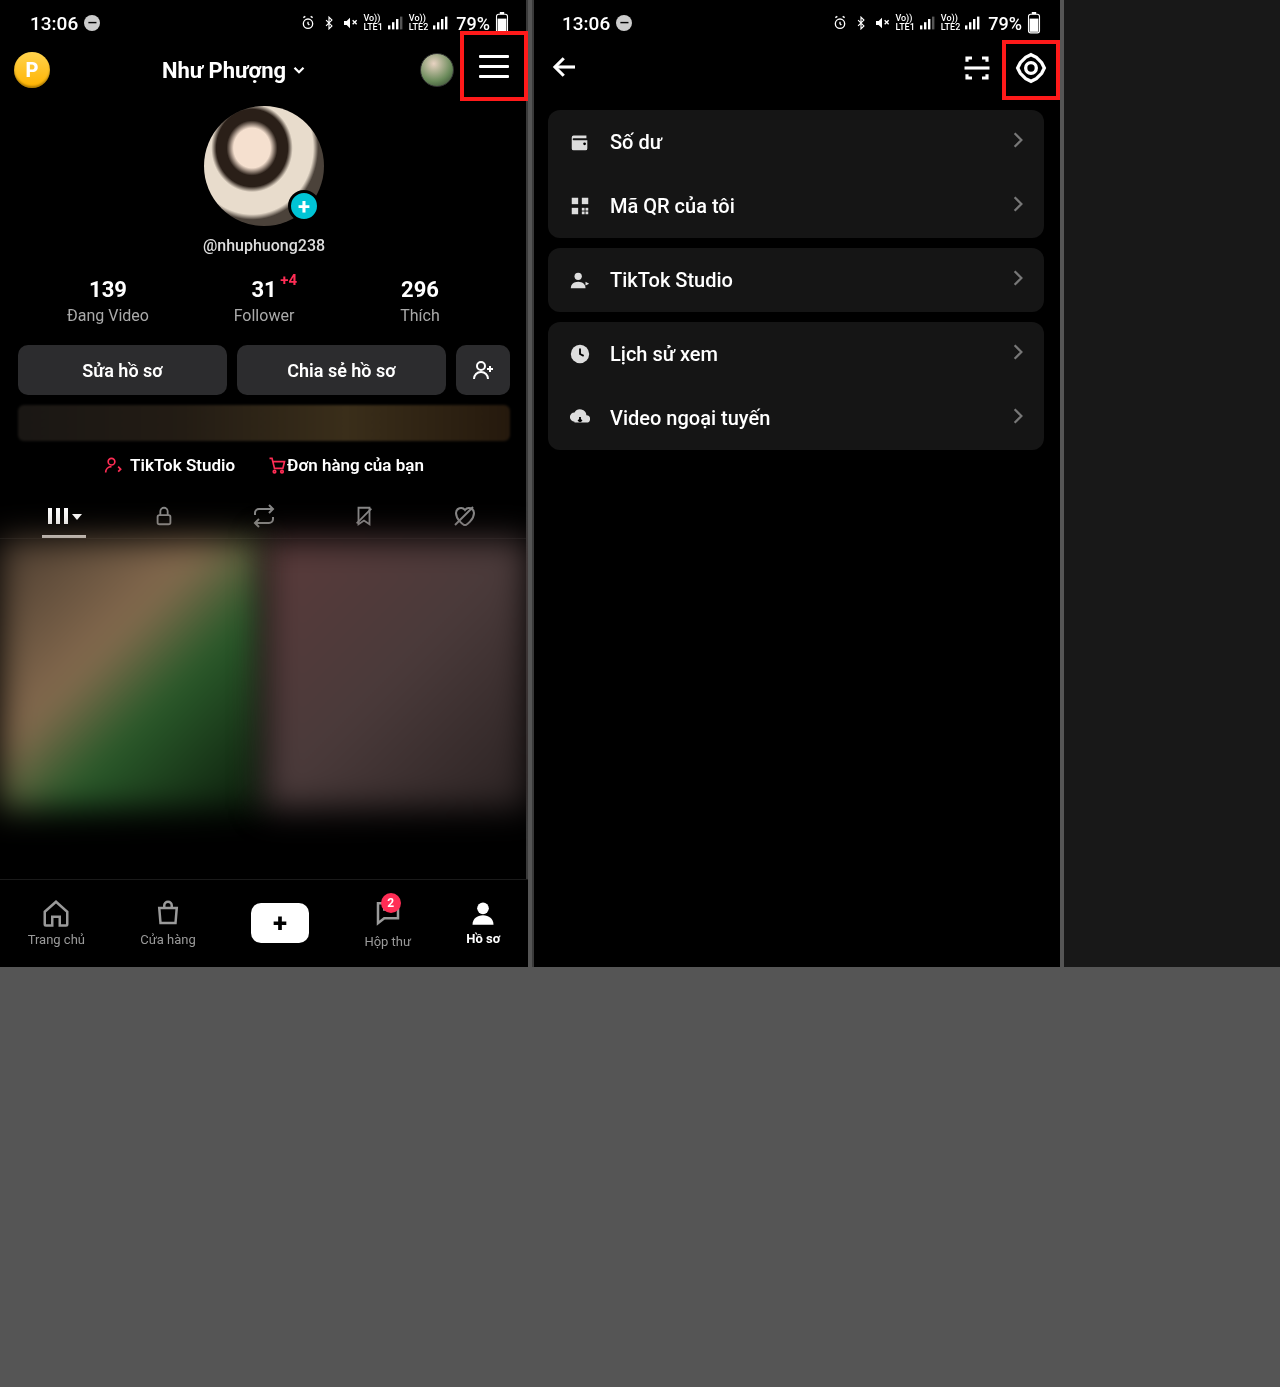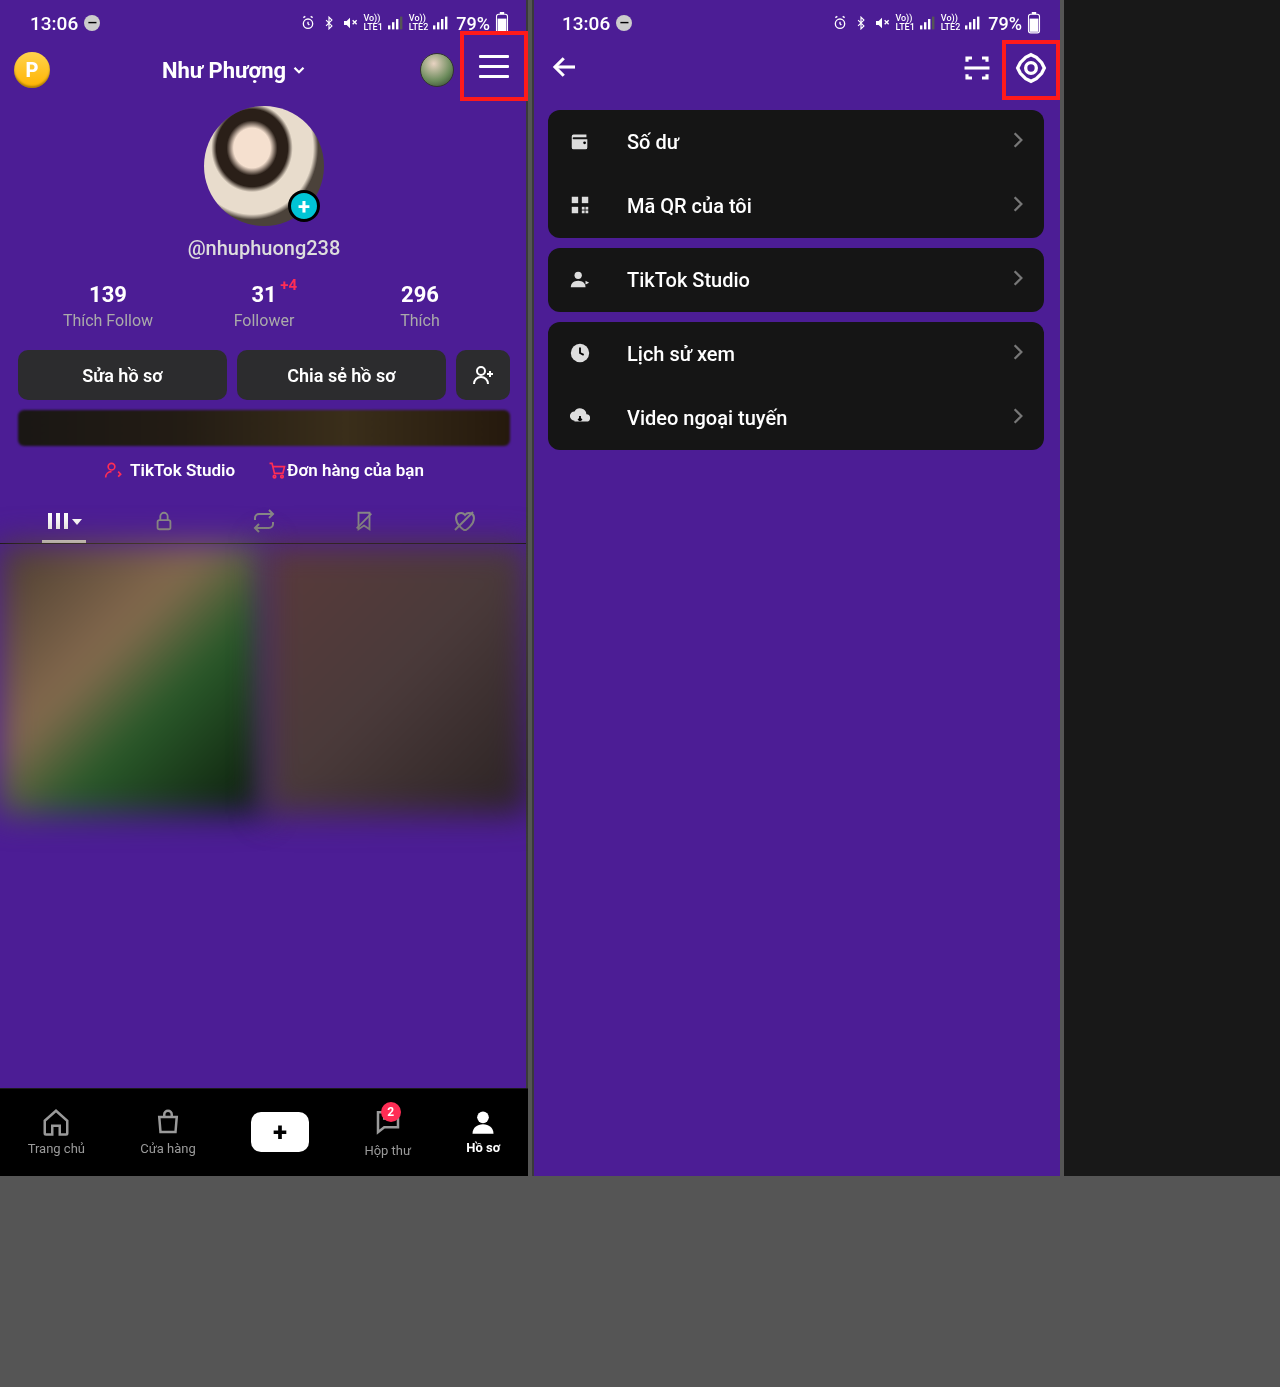--- a/index.html
+++ b/index.html
@@ -11,22 +11,22 @@
     width: 1280px;
   }
   .wrap {
     display: flex;
     gap: 4px;
     padding: 0;
   }
   .phone {
     position: relative;
     width: 528px;
-    height: 1176px;
-    background: #4c1d95;
+    height: 967px;
+    background: #000000;
     overflow: hidden;
   }
   .phone.right { width: 528px; }
 
   
   .status-bar {
     display: flex;
     justify-content: space-between;
     align-items: center;
     padding: 8px 18px 2px 30px;
@@ -81,21 +81,21 @@
     position:relative;
   }
   .plus-badge {
     position:absolute; right:4px; bottom:4px;
     width:32px; height:32px; border-radius:50%;
     background:#00c4d6;
     border:3px solid #000;
     display:flex; align-items:center; justify-content:center;
     color:#fff; font-size:22px; font-weight:700;
   }
-  .username { margin-top:10px; font-size:20px; color:#ddd; font-weight:500; }
+  .username { margin-top:10px; font-size:16px; color:#ddd; font-weight:500; }
 
   
   .stats { display:flex; justify-content:center; margin-top:22px; gap:6px; }
   .stat { width:150px; text-align:center; position:relative; }
   .stat .num { font-size:22px; font-weight:700; }
   .stat .lbl { font-size:16px; color:#aaa; margin-top:4px; }
   .plus4 { position:absolute; top:-6px; right:42px; color:#ff2d55; font-size:15px; font-weight:700; }
 
   
   .actions { display:flex; gap:10px; justify-content:center; margin-top:20px; padding:0 18px; }
@@ -185,21 +185,21 @@
   }
   .qr-scan { margin-right:10px; }
 
   .menu-group { background:#151515; border-radius:12px; margin:10px 16px 0 16px; overflow:hidden; }
   .menu-item {
     display:flex; align-items:center; justify-content:space-between;
     padding:20px 20px;
     font-size:20px; font-weight:500;
     color:#fff;
   }
-  .menu-item .mi-left { display:flex; align-items:flex-start; gap:35px; }
+  .menu-item .mi-left { display:flex; align-items:center; gap:18px; }
   .menu-item .mi-icon { width:24px; display:flex; justify-content:center; color:#ddd; }
   .menu-item .chev { color:#777; }
 
   
   .phone::before {
     content:''; position:absolute; inset:0;
     border-right:2px solid #3a3a3a;
     pointer-events:none;
   }
   .phone.right::before { border-right:none; border-left:2px solid #3a3a3a; }
@@ -280,21 +280,21 @@
     <div class="avatar-block">
       <div class="avatar-big">
         <div class="plus-badge">+</div>
       </div>
       <div class="username">@nhuphuong238</div>
     </div>
 
     <div class="stats">
       <div class="stat">
         <div class="num">139</div>
-        <div class="lbl">Thích Follow</div>
+        <div class="lbl">Đang Video</div>
       </div>
       <div class="stat">
         <div class="plus4">+4</div>
         <div class="num">31</div>
         <div class="lbl">Follower</div>
       </div>
       <div class="stat">
         <div class="num">296</div>
         <div class="lbl">Thích</div>
       </div>

